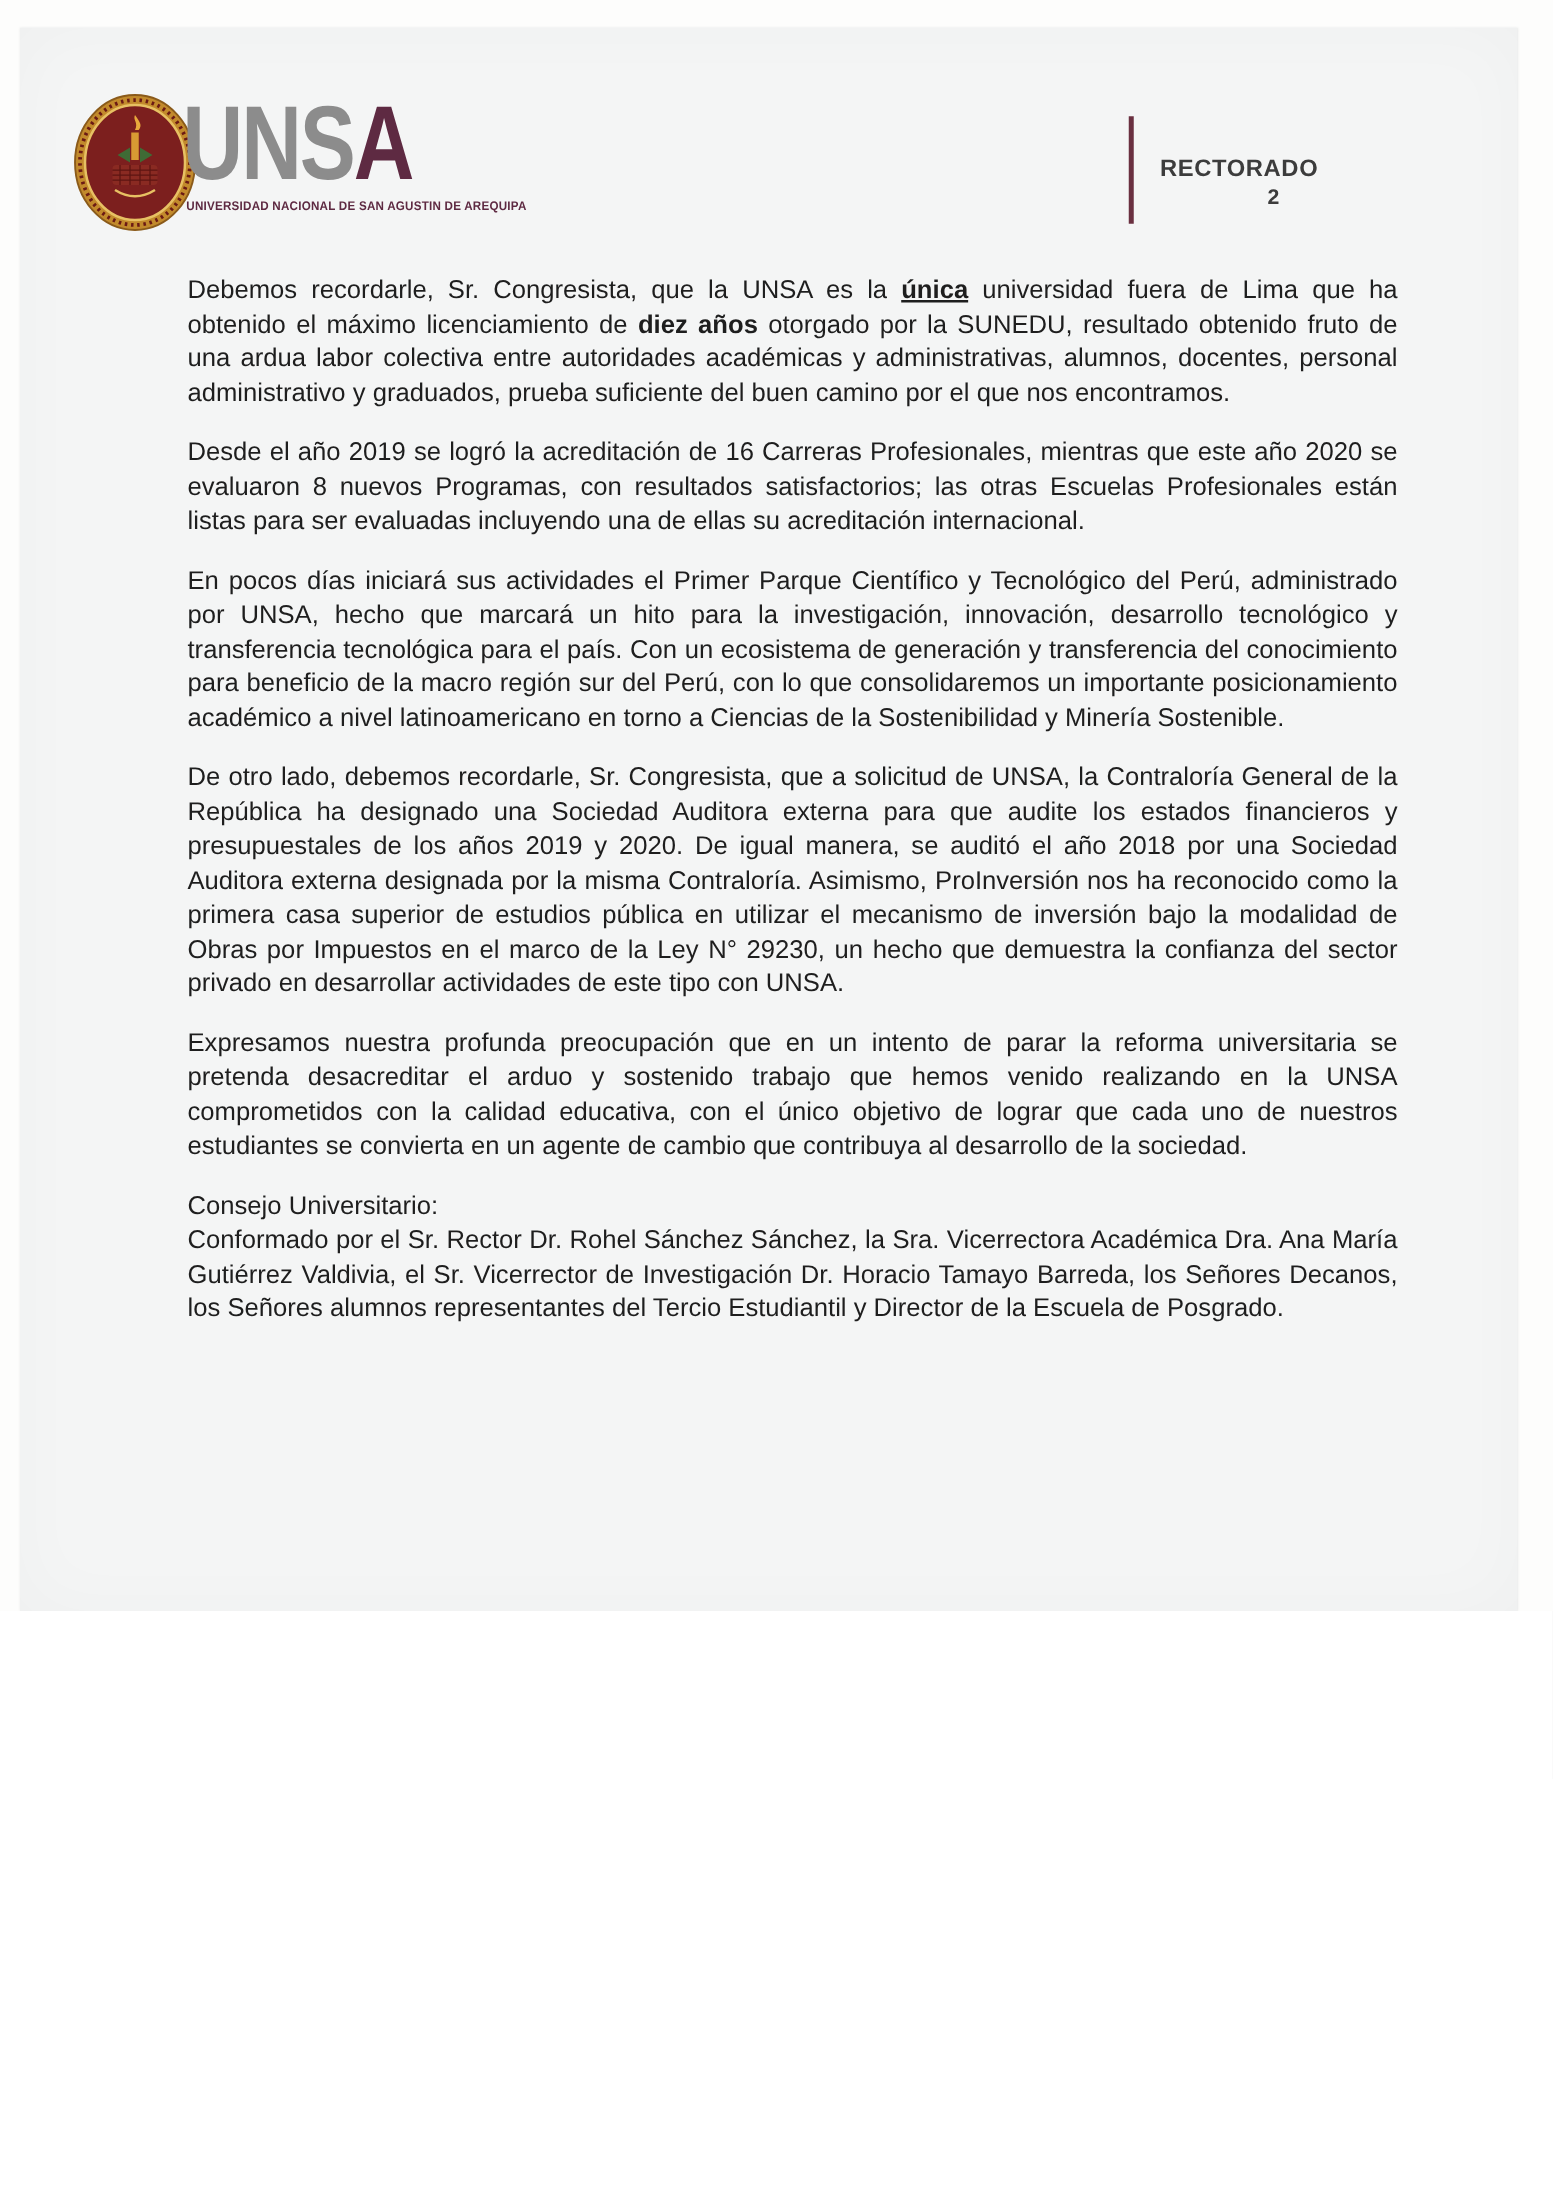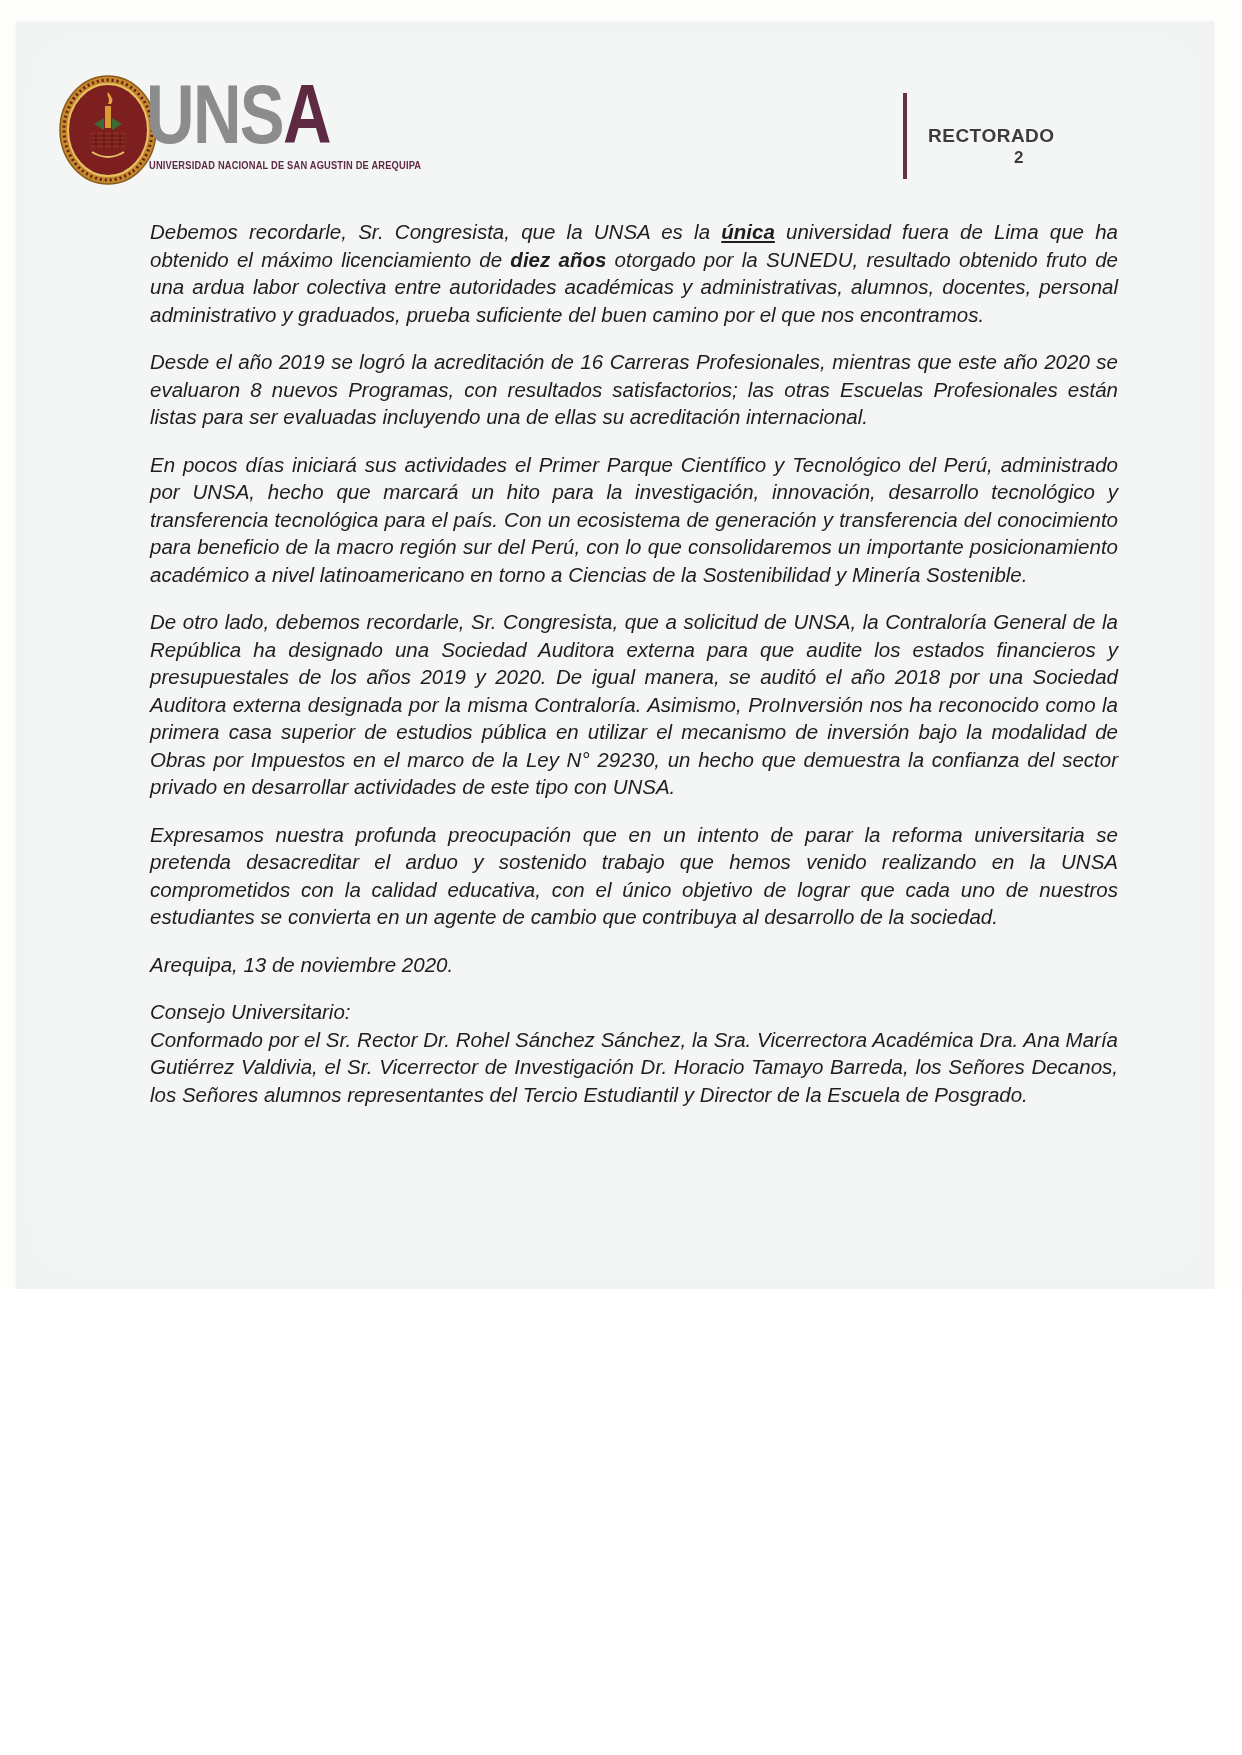--- a/index.html
+++ b/index.html
@@ -42,21 +42,20 @@
   }
   .page-number {
     position: absolute; left: 1014px; top: 148px; z-index: 2;
     font-size: 17px; font-weight: bold; color: #3c3c3c;
   }
   
   .doc-text {
     position: absolute; left: 150px; top: 218px; width: 968px; z-index: 1;
     font-size: 20.5px; line-height: 27.5px; color: #1e1e1e;
     text-align: justify;
-    font-style: italic;
   }
   .doc-text p { margin: 0 0 20px 0; }
   .emph-underline { font-weight: bold; text-decoration: underline; }
   .emph-bold { font-weight: bold; }
   .dateline { text-align: left; }
   
   .stamp-svg { position: absolute; left: 290px; top: 1322px; z-index: 3; opacity: 0.92; }
   
   .rule-base  { position: absolute; top: 1652px; left: 180px; width: 888px; height: 2px; background: #5d5660; z-index: 2; }
   .rule-thick { position: absolute; top: 1650px; left: 480px; width: 284px; height: 5px; background: #4e2c36; border-radius: 2px; z-index: 2; }
@@ -94,21 +93,20 @@
   <div class="office-bar"></div>
   <div class="office-title">RECTORADO</div>
   <div class="page-number">2</div>
 
   <div class="doc-text">
     <p><span>Debemos recordarle, Sr. Congresista, que la UNSA es la </span><span class="emph-underline">única</span><span> universidad fuera de Lima que ha obtenido el máximo licenciamiento de </span><span class="emph-bold">diez años</span><span> otorgado por la SUNEDU, resultado obtenido fruto de una ardua labor colectiva entre autoridades académicas y administrativas, alumnos, docentes, personal administrativo y graduados, prueba suficiente del buen camino por el que nos encontramos.</span></p>
     <p>Desde el año 2019 se logró la acreditación de 16 Carreras Profesionales, mientras que este año 2020 se evaluaron 8 nuevos Programas, con resultados satisfactorios; las otras Escuelas Profesionales están listas para ser evaluadas incluyendo una de ellas su acreditación internacional.</p>
     <p>En pocos días iniciará sus actividades el Primer Parque Científico y Tecnológico del Perú, administrado por UNSA, hecho que marcará un hito para la investigación, innovación, desarrollo tecnológico y transferencia tecnológica para el país. Con un ecosistema de generación y transferencia del conocimiento para beneficio de la macro región sur del Perú, con lo que consolidaremos un importante posicionamiento académico a nivel latinoamericano en torno a Ciencias de la Sostenibilidad y Minería Sostenible.</p>
     <p>De otro lado, debemos recordarle, Sr. Congresista, que a solicitud de UNSA, la Contraloría General de la República ha designado una Sociedad Auditora externa para que audite los estados financieros y presupuestales de los años 2019 y 2020. De igual manera, se auditó el año 2018 por una Sociedad Auditora externa designada por la misma Contraloría. Asimismo, ProInversión nos ha reconocido como la primera casa superior de estudios pública en utilizar el mecanismo de inversión bajo la modalidad de Obras por Impuestos en el marco de la Ley N° 29230, un hecho que demuestra la confianza del sector privado en desarrollar actividades de este tipo con UNSA.</p>
     <p>Expresamos nuestra profunda preocupación que en un intento de parar la reforma universitaria se pretenda desacreditar el arduo y sostenido trabajo que hemos venido realizando en la UNSA comprometidos con la calidad educativa, con el único objetivo de lograr que cada uno de nuestros estudiantes se convierta en un agente de cambio que contribuya al desarrollo de la sociedad.</p>
-    <p class="dateline">Arequipa, 13 de noviembre 2020.</p>
     <p><span>Consejo Universitario:</span><br><span>Conformado por el Sr. Rector Dr. Rohel Sánchez Sánchez, la Sra. Vicerrectora Académica Dra. Ana María Gutiérrez Valdivia, el Sr. Vicerrector de Investigación Dr. Horacio Tamayo Barreda, los Señores Decanos, los Señores alumnos representantes del Tercio Estudiantil y Director de la Escuela de Posgrado.</span></p>
   </div>
 
   <div class="stamp-svg">
     <svg width="300" height="260" viewBox="0 0 300 260" aria-hidden="true">
       <g transform="translate(150,120) rotate(-14)">
         <ellipse rx="78" ry="92" fill="none" stroke="#2e7cc3" stroke-width="5.5"></ellipse>
         <ellipse rx="71" ry="85" fill="none" stroke="#2e7cc3" stroke-width="1.8"></ellipse>
         <ellipse rx="50" ry="64" fill="none" stroke="#2e7cc3" stroke-width="1.6"></ellipse>
         <path id="arcTop" d="M -58,30 A 61 76 0 1 1 58,30" fill="none"></path>

